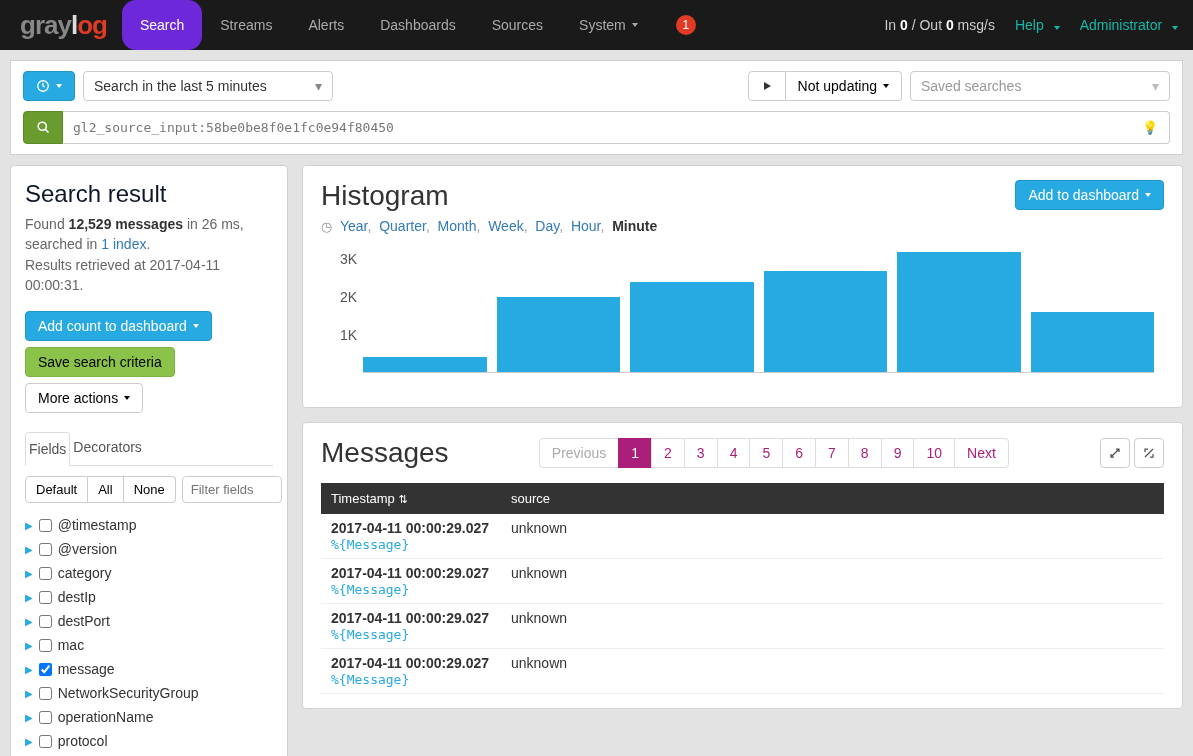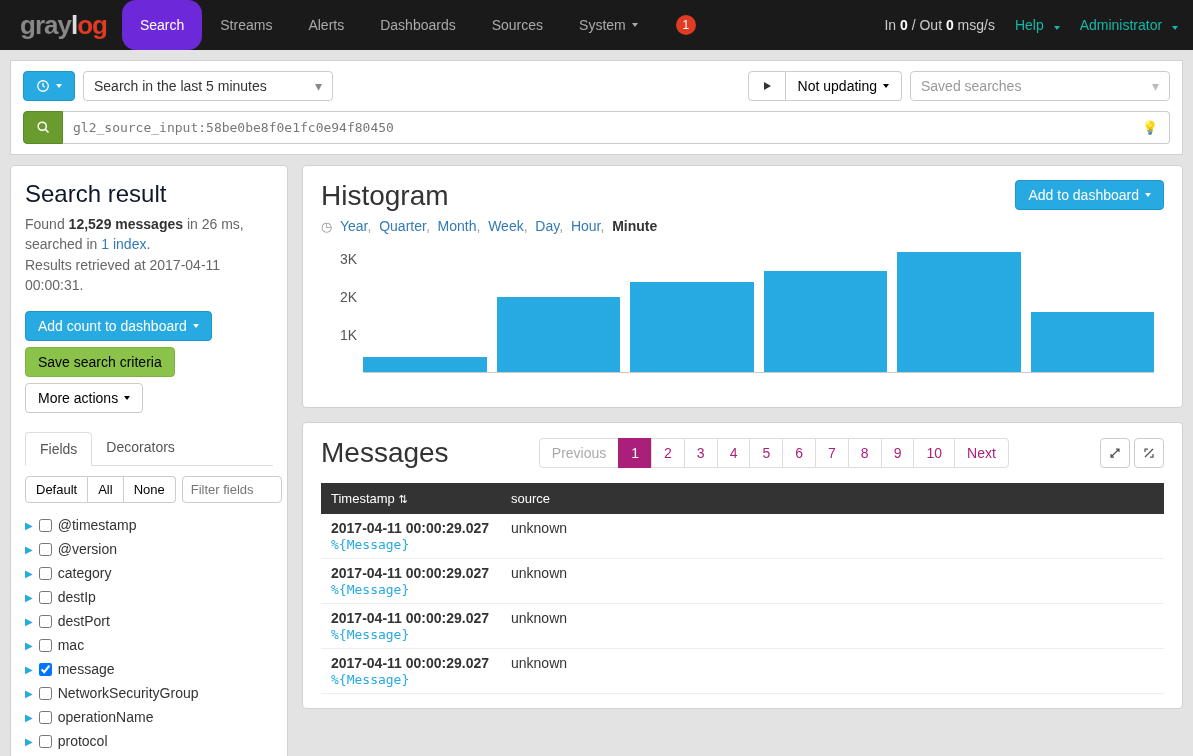--- a/index.html
+++ b/index.html
@@ -45,21 +45,21 @@
 .sidebar { width: 278px; background: #fff; border: 1px solid #d1d1d1; border-radius: 4px; padding: 14px; }
 .main { flex: 1; display: flex; flex-direction: column; gap: 14px; }
 .panel { background: #fff; border: 1px solid #d1d1d1; border-radius: 4px; padding: 14px 18px; }
 
 
 .h-title { font-size: 24px; font-weight: 400; color:#0f172a; }
 .sr-text { color: #666; margin-top: 6px; line-height: 1.45; }
 .sr-text b { color: #333; }
 .sb-btns { margin-top: 16px; display:flex; flex-wrap:wrap; gap:6px; }
 .tabs { display: flex; border-bottom: 1px solid #ddd; margin-top: 18px; }
-.tab { padding: 8px 14px; cursor: pointer; color: #555; }
+.tab { padding: 8px 3px; cursor: pointer; color: #555; }
 .tab.active { border: 1px solid #ddd; border-bottom-color: #fff; border-radius: 4px 4px 0 0; position: relative; top: 1px; background: #fff; }
 .field-tools { display: flex; gap: 0; margin-top: 10px; }
 .field-tools .btn { border-radius: 0; padding: 5px 10px; font-size: 13px; }
 .field-tools .btn:first-child { border-radius: 4px 0 0 4px; }
 .field-tools .btn.mid { border-left:none; }
 .field-tools .btn:nth-child(3) { border-left:none; border-radius: 0 4px 4px 0; }
 .filter-input { border: 1px solid #ccc; border-radius: 4px; padding: 5px 8px; font-size: 13px; margin-left: 6px; width: 100px; }
 .field-list { margin-top: 10px; max-height: 260px; overflow-y: scroll; }
 .field-item { display: flex; align-items: center; gap: 6px; padding: 4px 0; color:#333; font-size:14px; }
 .tri { color: #27a9e1; font-size: 10px; cursor:pointer; }

